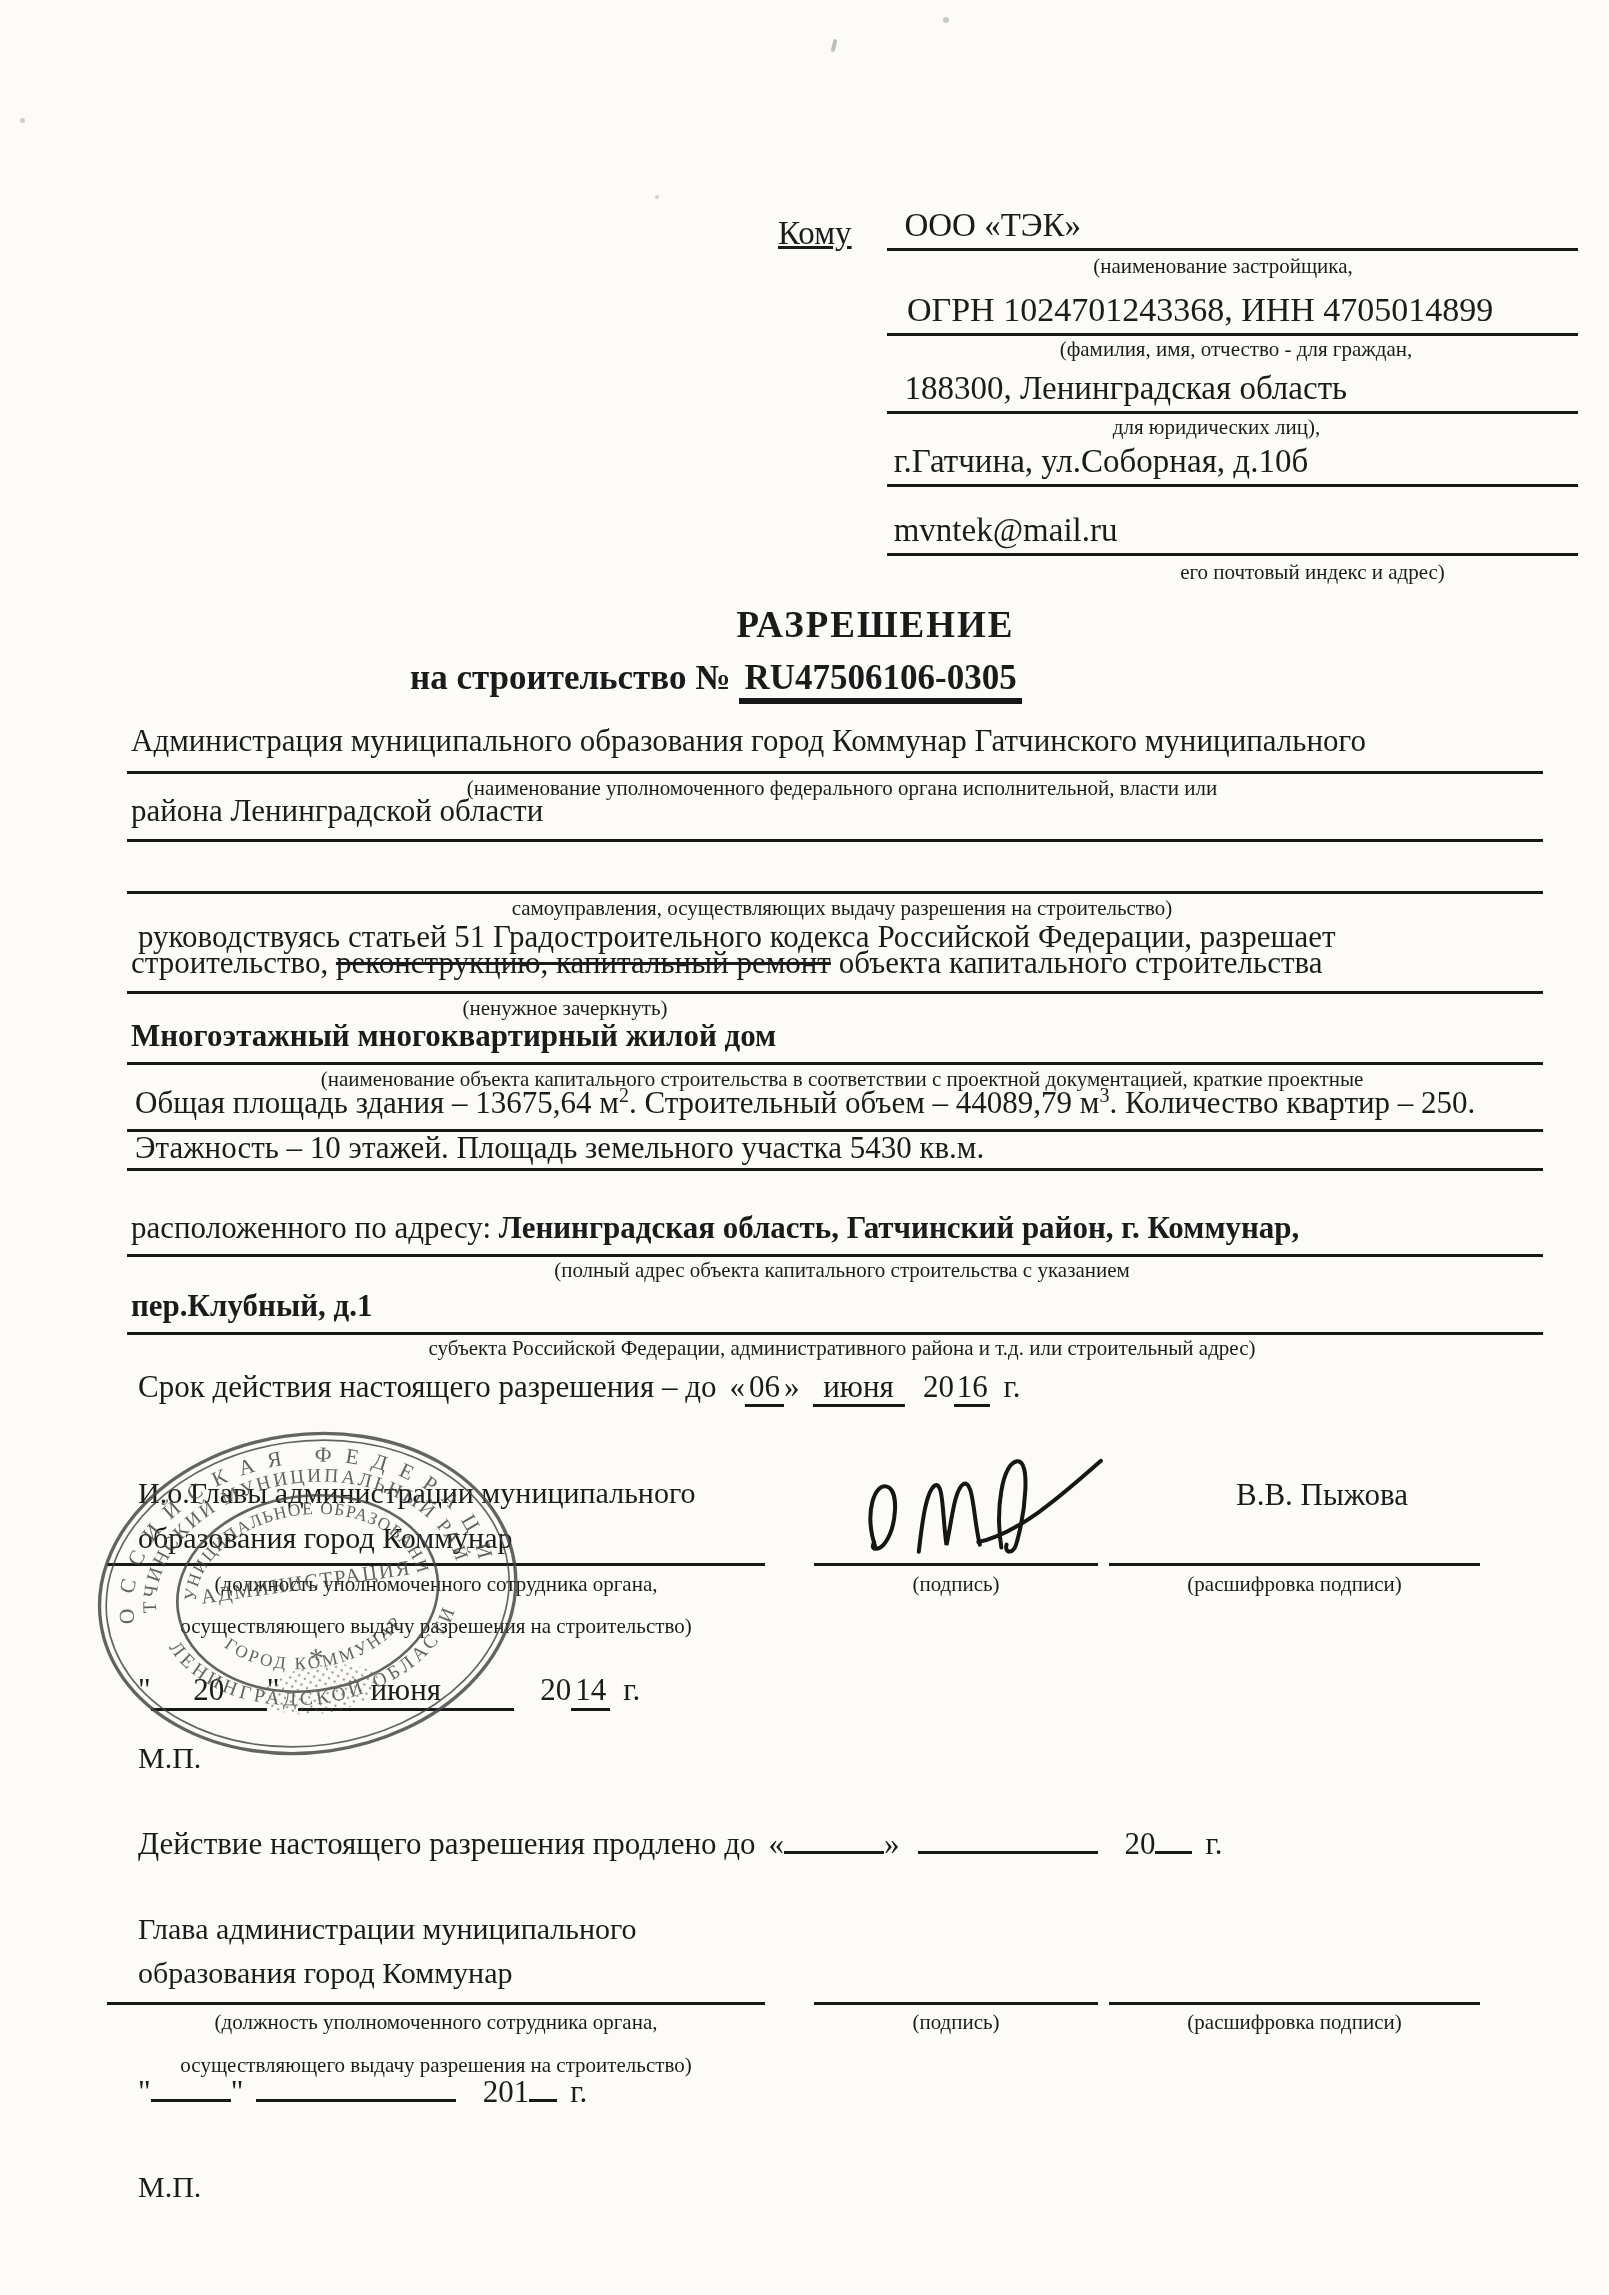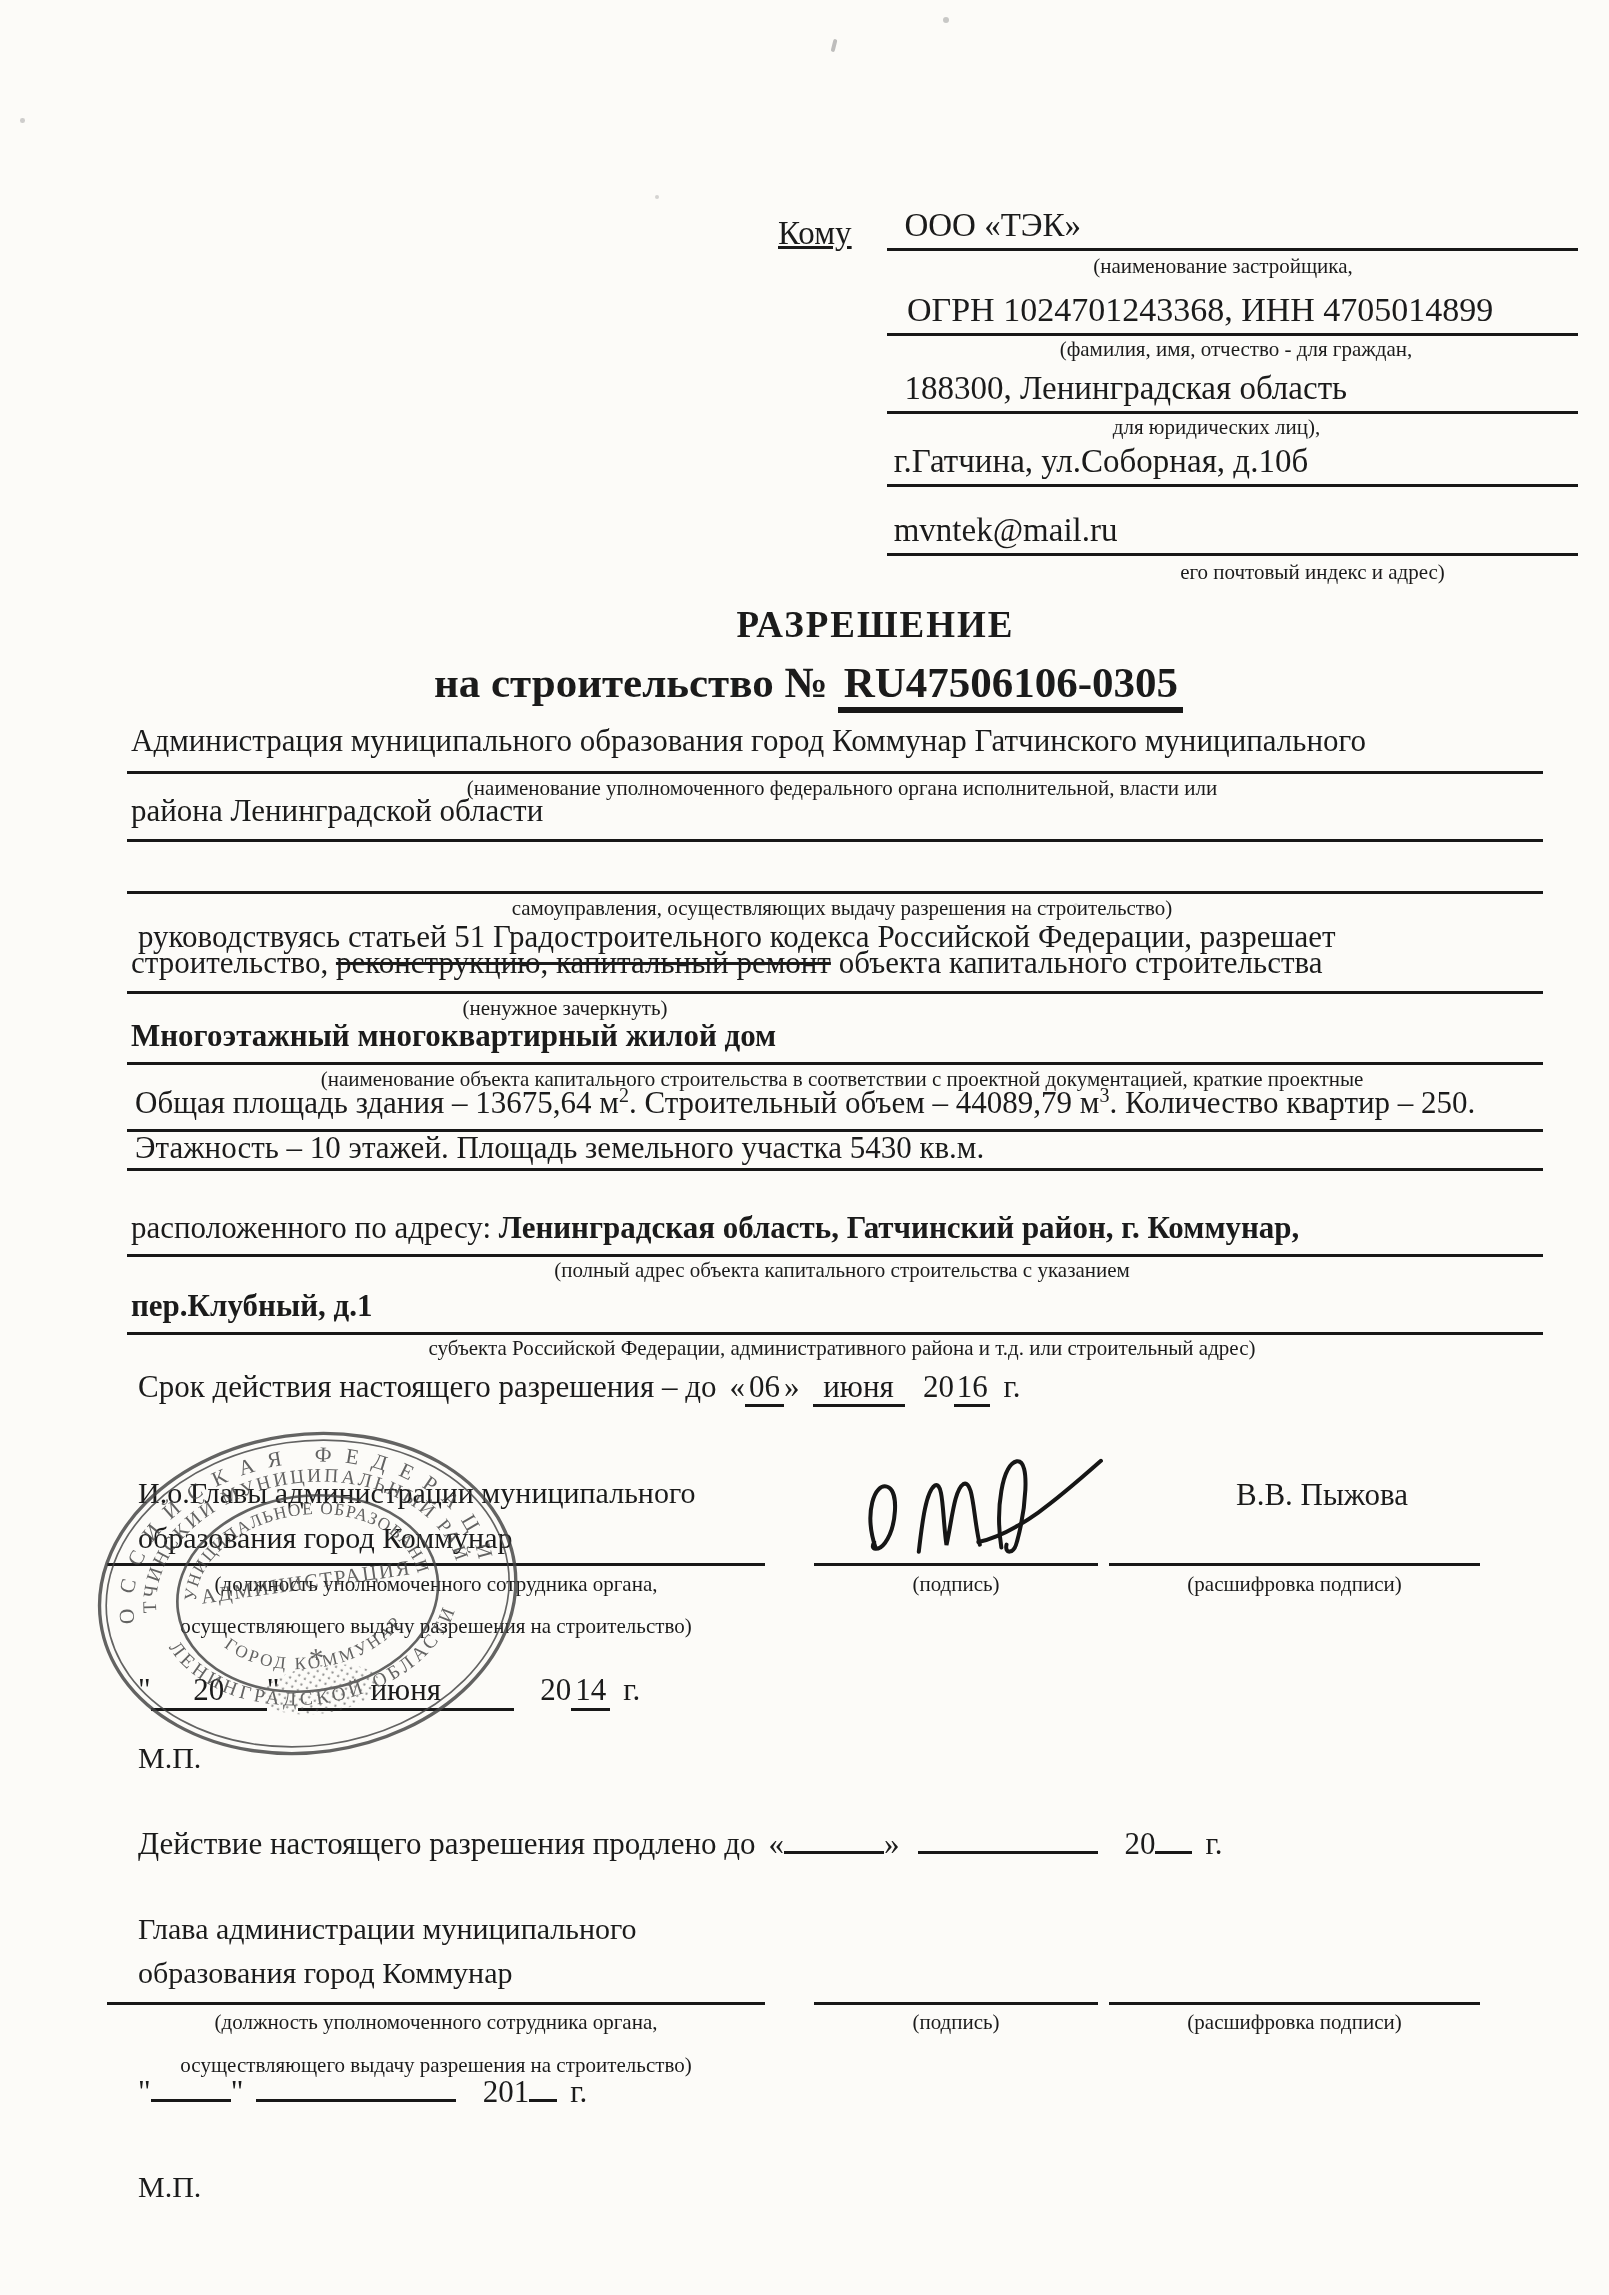--- a/index.html
+++ b/index.html
@@ -25,22 +25,22 @@
     position:absolute;left:887px;width:691px;
     border-bottom:3.3px solid var(--line);
     display:flex;align-items:flex-end;
     white-space:nowrap;
   }
   .hrow .val{padding:0 0 5.3px 17.4px;font-size:33px;line-height:1.05;}
   .hcap{position:absolute;text-align:center;font-size:21px;line-height:1.1;white-space:nowrap;}
   
   .title1{position:absolute;left:635px;width:481px;top:603px;text-align:center;
           font-size:37px;font-weight:bold;letter-spacing:2px;white-space:nowrap;}
-  .title2{position:absolute;left:434px;width:748px;top:658px;text-align:center;
-          font-size:43px;font-weight:bold;white-space:nowrap;}
+  .title2{position:absolute;left:410px;width:748px;top:658px;
+          font-size:35px;font-weight:bold;white-space:nowrap;}
   .permit-num{border-bottom:6px solid var(--line);padding:0 5.3px 1.3px 5.3px;}
   
   .brow{
     position:absolute;left:127px;width:1416px;
     border-bottom:3.3px solid var(--line);
     display:flex;align-items:center;
     white-space:nowrap;
   }
   .brow .bt{padding:0 0 4px 4px;font-size:31px;line-height:1.05;}
   .plain{position:absolute;left:138px;font-size:31px;white-space:nowrap;line-height:1.05;}

